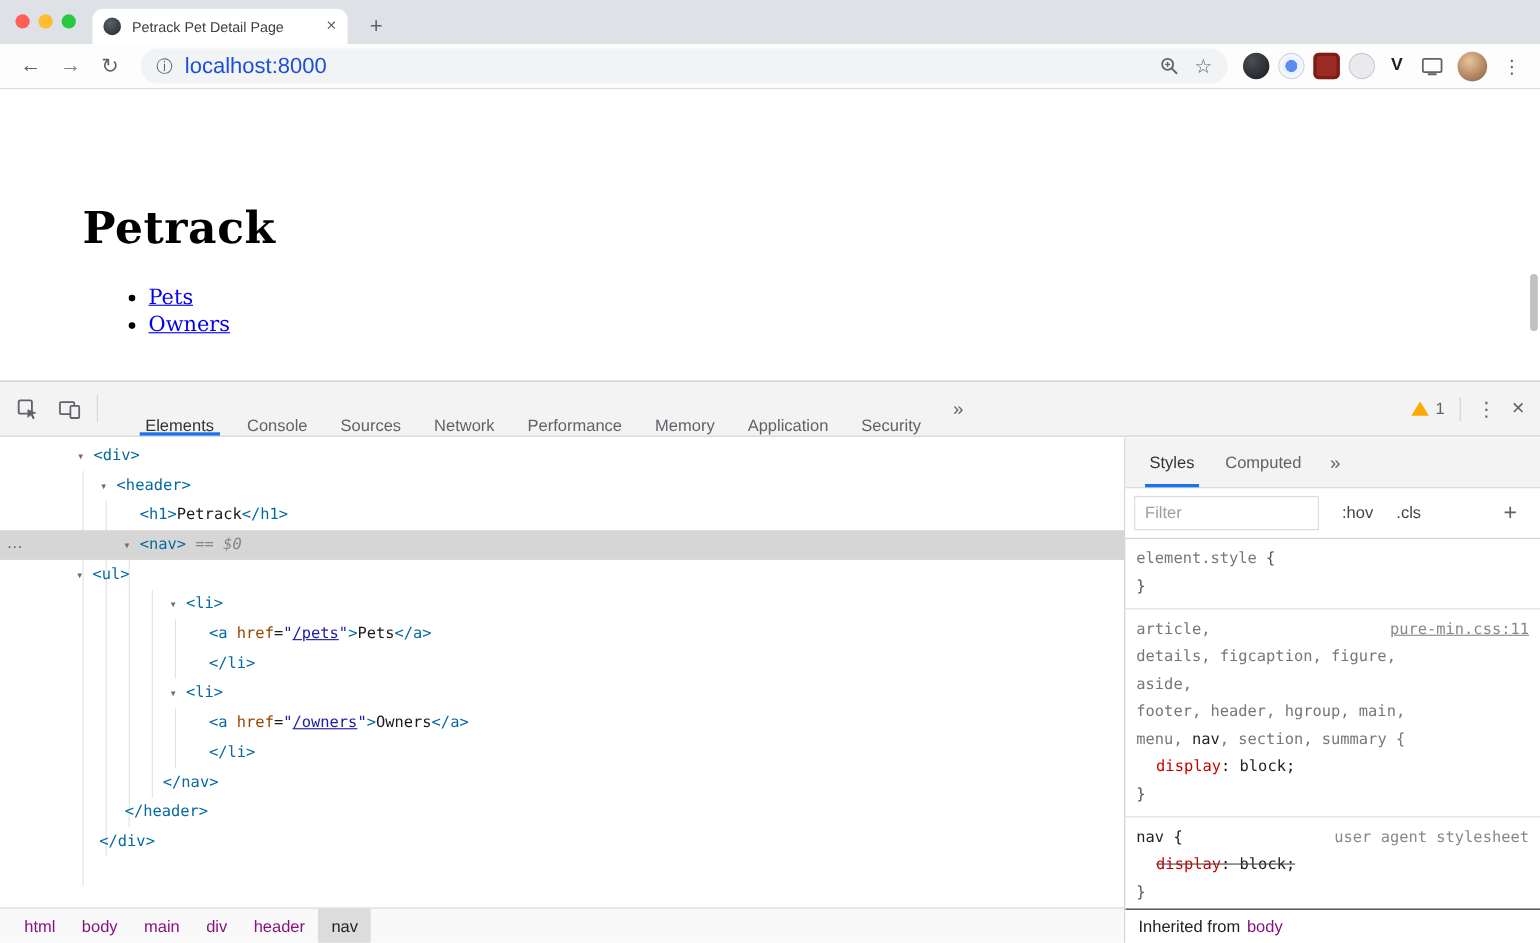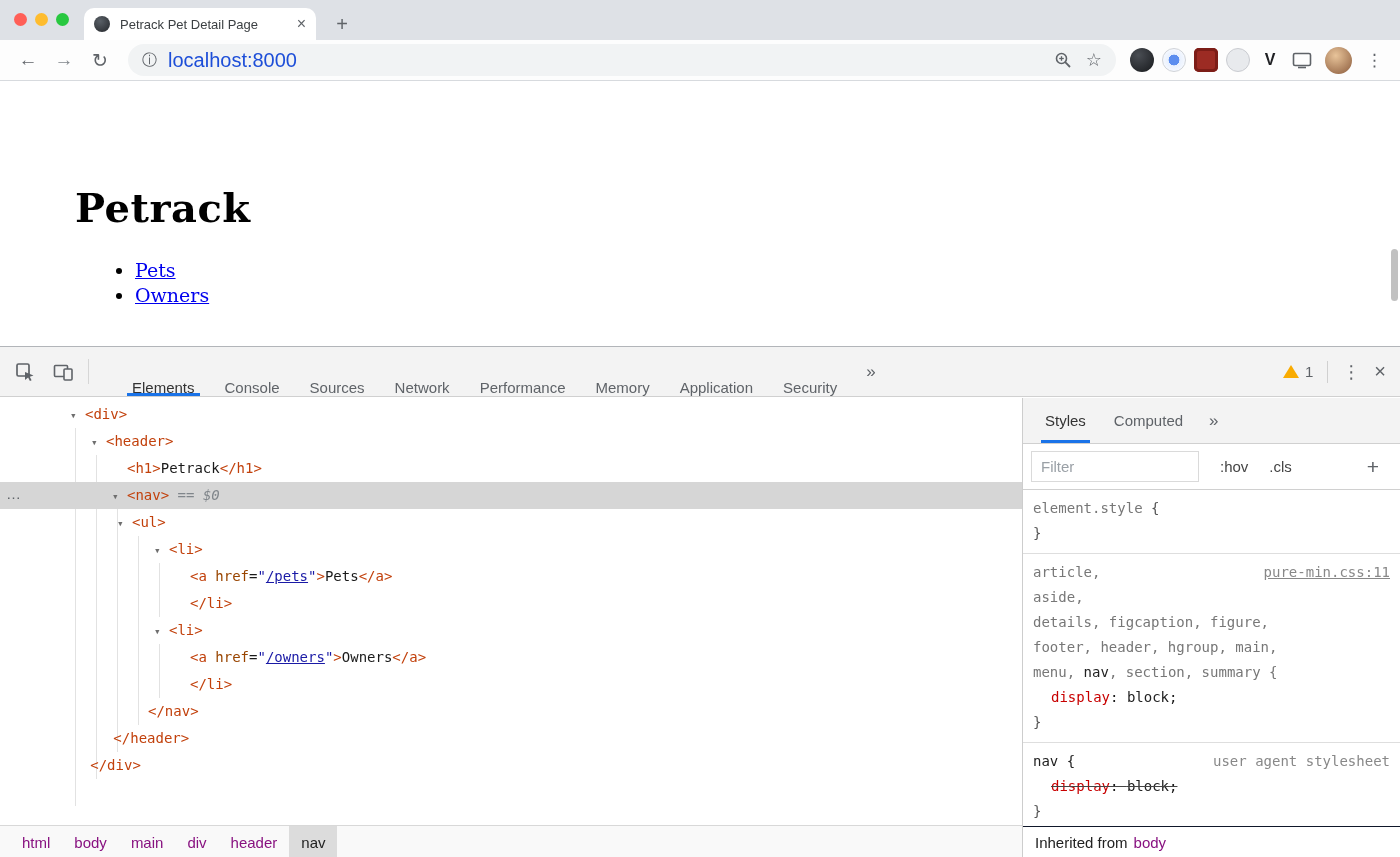--- a/index.html
+++ b/index.html
@@ -60,21 +60,21 @@
   .dt-kebab{font-size:18px;color:#5f6368}
   .dt-close{font-size:20px;color:#5f6368}
 
   .dt-main{position:absolute;left:0;top:51px;width:1400px;height:460px}
   .dt-tree{position:absolute;left:0;top:0;width:1022px;height:427px;overflow:hidden;background:#fff;font-family:"DejaVu Sans Mono",monospace;font-size:14px;padding-top:3px}
   .tree-row{height:27px;line-height:27px;white-space:nowrap;position:relative;color:#1a1a1a}
   .tree-row.selected{background:#d6d6d6}
   .arrow{display:inline-block;width:15px;color:#6e6e6e;font-size:11px}
   .row-dots{position:absolute;left:6px;top:-2px;color:#5f6368;letter-spacing:1px;font-family:"Liberation Sans",sans-serif;font-size:15px}
   .guide{position:absolute;width:1px;background:#e2e2e2}
-  .tk-tag{color:#c2410c}
+  .tk-tag{color:#0369a1}
   .tk-attr{color:#994500}
   .tk-aval{color:#1a1aa6;text-decoration:underline}
   .tk-punc{color:#1a1aa6}
   .tk-text{color:#1a1a1a}
   .tk-plain{color:#1a1a1a}
   .tk-meta{color:#80868b}
   .tk-metai{color:#80868b;font-style:italic}
 
   .dt-crumbs{position:absolute;left:0;bottom:0;width:1022px;height:33px;background:#f9f9f9;border-top:1px solid #d8d8d8;display:flex;align-items:stretch;padding-left:10px;font-size:15px}
   .crumb{display:flex;align-items:center;padding:0 12px;color:#881280;white-space:nowrap}
@@ -210,21 +210,21 @@
           <div class="guide" style="left: 75px; top: 30px; height: 378px;"></div>
           <div class="guide" style="left: 96px; top: 57px; height: 324px;"></div>
           <div class="guide" style="left: 117px; top: 111px; height: 243px;"></div>
           <div class="guide" style="left: 138px; top: 138px; height: 189px;"></div>
           <div class="guide" style="left: 159px; top: 165px; height: 54px;"></div>
           <div class="guide" style="left: 159px; top: 246px; height: 54px;"></div>
           <div class="tree-row" style="padding-left: 70px;"><span class="arrow">▾</span><span class="tk-tag">&lt;div&gt;</span></div>
           <div class="tree-row" style="padding-left: 91px;"><span class="arrow">▾</span><span class="tk-tag">&lt;header&gt;</span></div>
           <div class="tree-row" style="padding-left: 112px;"><span class="arrow"></span><span class="tk-tag">&lt;h1&gt;</span><span class="tk-text">Petrack</span><span class="tk-tag">&lt;/h1&gt;</span></div>
           <div class="tree-row selected" style="padding-left: 112px;"><span class="row-dots">…</span><span class="arrow">▾</span><span class="tk-tag">&lt;nav&gt;</span><span class="tk-meta"> == </span><span class="tk-metai">$0</span></div>
-          <div class="tree-row" style="padding-left: 117px;"><span class="arrow">▾</span><span class="tk-tag">&lt;ul&gt;</span></div>
+          <div class="tree-row" style="padding-left: 69px;"><span class="arrow">▾</span><span class="tk-tag">&lt;ul&gt;</span></div>
           <div class="tree-row" style="padding-left: 154px;"><span class="arrow">▾</span><span class="tk-tag">&lt;li&gt;</span></div>
           <div class="tree-row" style="padding-left: 175px;"><span class="arrow"></span><span class="tk-tag">&lt;a </span><span class="tk-attr">href</span><span class="tk-plain">=</span><span class="tk-punc">"</span><span class="tk-aval">/pets</span><span class="tk-punc">"</span><span class="tk-tag">&gt;</span><span class="tk-text">Pets</span><span class="tk-tag">&lt;/a&gt;</span></div>
           <div class="tree-row" style="padding-left: 175px;"><span class="arrow"></span><span class="tk-tag">&lt;/li&gt;</span></div>
           <div class="tree-row" style="padding-left: 154px;"><span class="arrow">▾</span><span class="tk-tag">&lt;li&gt;</span></div>
           <div class="tree-row" style="padding-left: 175px;"><span class="arrow"></span><span class="tk-tag">&lt;a </span><span class="tk-attr">href</span><span class="tk-plain">=</span><span class="tk-punc">"</span><span class="tk-aval">/owners</span><span class="tk-punc">"</span><span class="tk-tag">&gt;</span><span class="tk-text">Owners</span><span class="tk-tag">&lt;/a&gt;</span></div>
           <div class="tree-row" style="padding-left: 175px;"><span class="arrow"></span><span class="tk-tag">&lt;/li&gt;</span></div>
           <div class="tree-row" style="padding-left: 133px;"><span class="arrow"></span><span class="tk-tag">&lt;/nav&gt;</span></div>
           <div class="tree-row" style="padding-left: 98.35px;"><span class="arrow"></span><span class="tk-tag">&lt;/header&gt;</span></div>
           <div class="tree-row" style="padding-left: 75.25px;"><span class="arrow"></span><span class="tk-tag">&lt;/div&gt;</span></div>
         </div>
@@ -251,22 +251,22 @@
           <span class="st-toggle">.cls</span>
           <span class="st-plus">+</span>
         </div>
         <div class="st-rules">
             <div class="sec">
               <div class="sline"><span><span class="tk-seld">element.style</span><span class="tk-brace"> {</span></span></div>
               <div class="sline"><span><span class="tk-brace">}</span></span></div>
             </div>
             <div class="sec">
               <div class="sline"><span class="right tk-csslink">pure-min.css:11</span><span><span class="tk-seld">article,</span></span></div>
+              <div class="sline"><span><span class="tk-seld">details, figcaption, figure,</span></span></div>
               <div class="sline"><span><span class="tk-seld">aside,</span></span></div>
-              <div class="sline"><span><span class="tk-seld">details, figcaption, figure,</span></span></div>
               <div class="sline"><span><span class="tk-seld">footer, header, hgroup, main,</span></span></div>
               <div class="sline"><span><span class="tk-seld">menu, </span><span class="tk-selm">nav</span><span class="tk-seld">, section, summary {</span></span></div>
               <div class="sline ind"><span><span class="tk-prop">display</span><span class="tk-plain">: </span><span class="tk-val">block</span><span class="tk-plain">;</span></span></div>
               <div class="sline"><span><span class="tk-brace">}</span></span></div>
             </div>
             <div class="sec">
               <div class="sline"><span class="right tk-uas">user agent stylesheet</span><span><span class="tk-selm">nav {</span></span></div>
               <div class="sline ind"><span class="struck"><span class="tk-prop">display</span><span class="tk-plain">: </span><span class="tk-val">block</span><span class="tk-plain">;</span></span></div>
               <div class="sline"><span><span class="tk-brace">}</span></span></div>
             </div>

